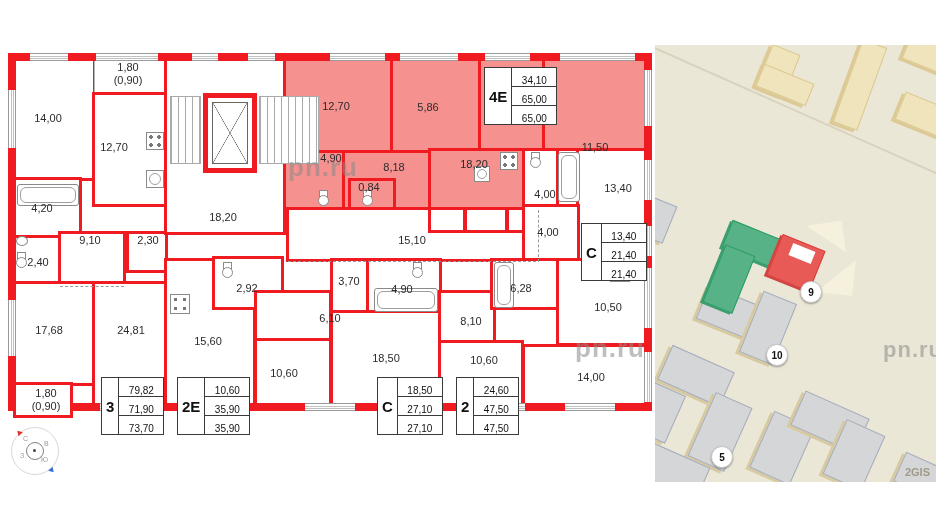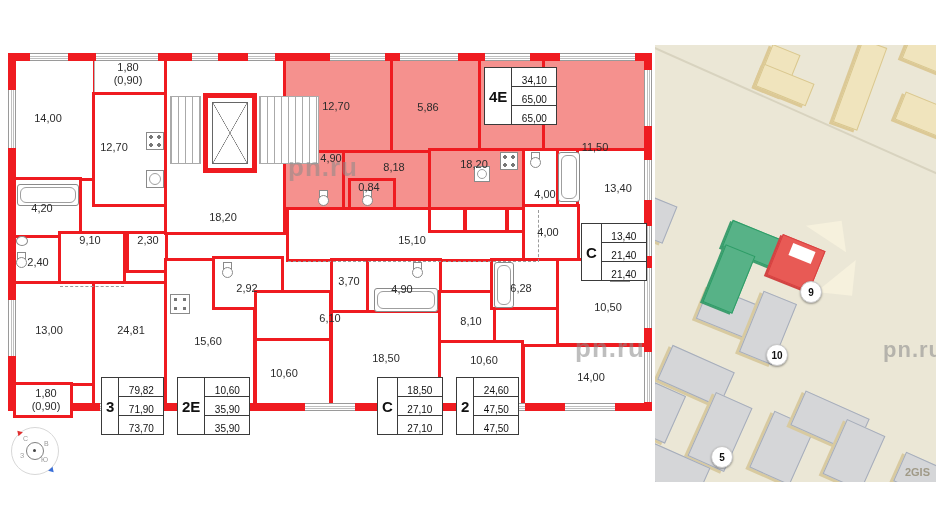--- a/index.html
+++ b/index.html
@@ -177,21 +177,21 @@
   <div class="stv" style="left:610px;top:262px;width:18px;height:18px;"></div>
 
   <div class="lbl" style="left:48px;top:118px;">14,00</div>
   <div class="lbl" style="left:128px;top:67px;">1,80</div>
   <div class="lbl" style="left:128px;top:80px;">(0,90)</div>
   <div class="lbl" style="left:114px;top:147px;">12,70</div>
   <div class="lbl" style="left:42px;top:208px;">4,20</div>
   <div class="lbl" style="left:38px;top:262px;">2,40</div>
   <div class="lbl" style="left:90px;top:240px;">9,10</div>
   <div class="lbl" style="left:148px;top:240px;">2,30</div>
-  <div class="lbl" style="left:49px;top:330px;">13,00</div>
+  <div class="lbl" style="left:49px;top:330px;">17,68</div>
   <div class="lbl" style="left:131px;top:330px;">24,81</div>
   <div class="lbl" style="left:46px;top:393px;">1,80</div>
   <div class="lbl" style="left:46px;top:406px;">(0,90)</div>
   <div class="lbl" style="left:223px;top:217px;">18,20</div>
   <div class="lbl" style="left:336px;top:106px;">12,70</div>
   <div class="lbl" style="left:428px;top:107px;">5,86</div>
   <div class="lbl" style="left:595px;top:103px;margin-top:44px;">11,50</div>
   <div class="lbl" style="left:331px;top:158px;">4,90</div>
   <div class="lbl" style="left:394px;top:167px;">8,18</div>
   <div class="lbl" style="left:369px;top:187px;">0,84</div>

